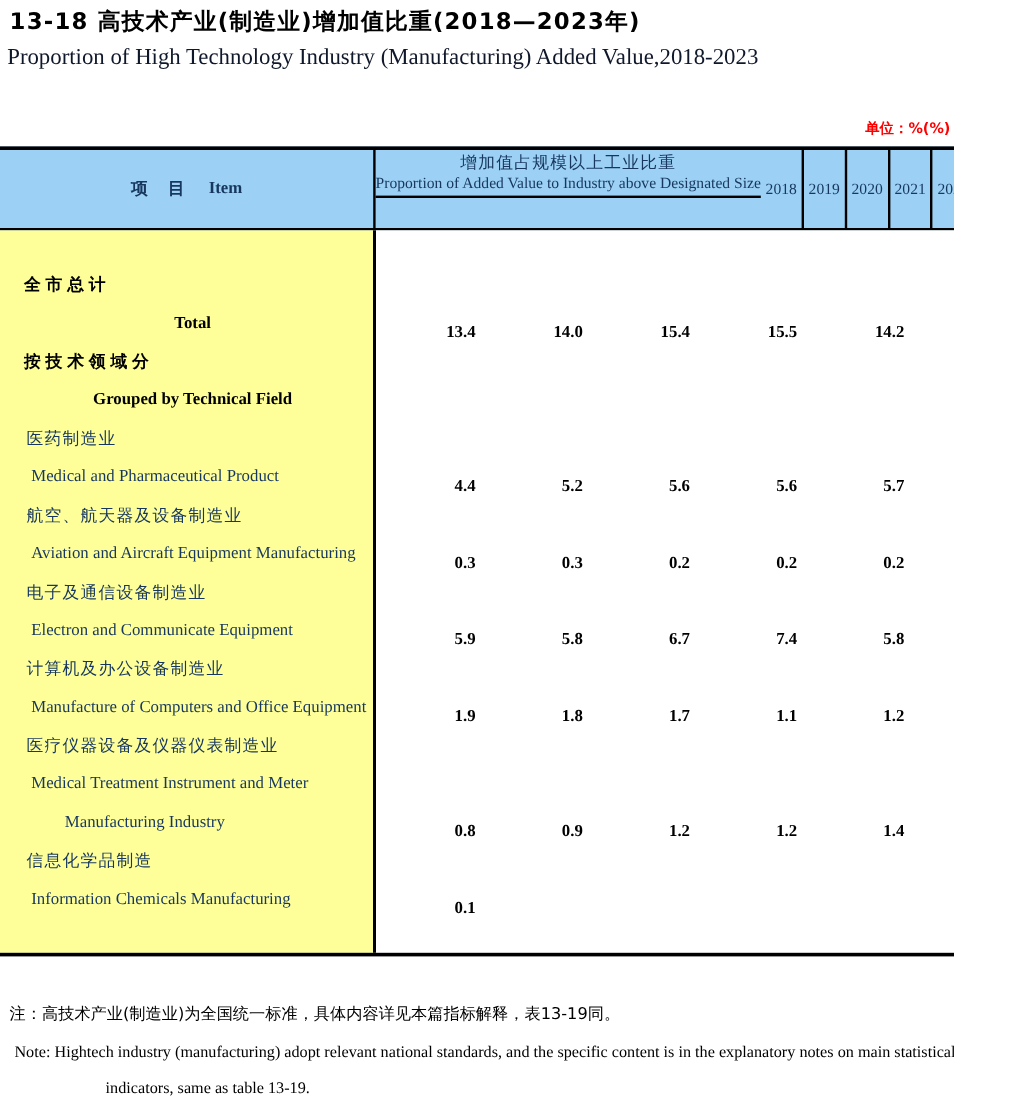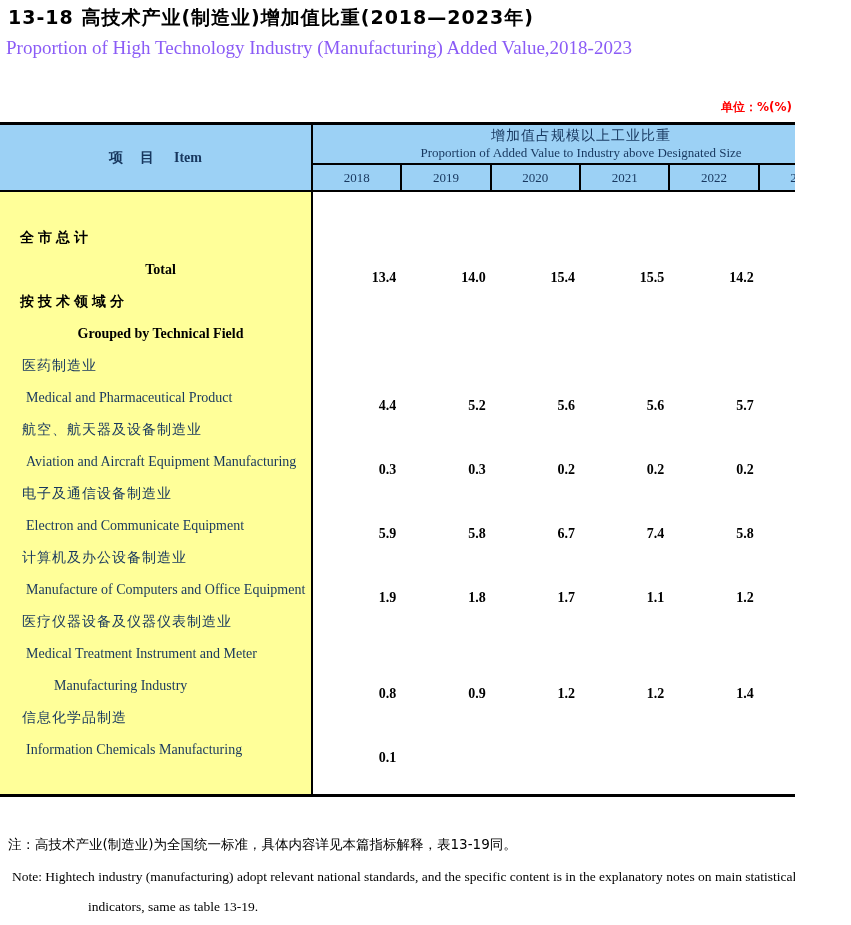--- a/index.html
+++ b/index.html
@@ -7,40 +7,40 @@
     position:relative;width:795px;height:925px;background:#ffffff;overflow:hidden;
     font-family:"Liberation Serif","DejaVu Serif",serif;color:#000;
   }
   .title-cn{
     position:absolute;top:5px;left:8px;
     font-family:"DejaVu Sans","Liberation Sans",sans-serif;
     font-weight:bold;font-size:19px;letter-spacing:1px;color:#000;white-space:nowrap;
   }
   .title-en{
     position:absolute;top:37px;left:6px;
-    font-size:19px;color:#8b5cf6;white-space:nowrap;
+    font-size:19px;color:#0f172a;white-space:nowrap;
   }
   .unit-label{
     position:absolute;top:99px;right:3px;
     font-family:"DejaVu Sans","Liberation Sans",sans-serif;
     font-size:12px;font-weight:bold;color:#ff0000;
   }
   .stat-table{position:absolute;top:122px;left:0;width:849px;}
   .thead{
     display:flex;height:65px;background:#9cd1f5;
     border-top:3px solid #000;border-bottom:2px solid #000;color:#17375e;
   }
   .item-head{
     width:313px;box-sizing:border-box;border-right:2px solid #000;
     display:flex;align-items:center;justify-content:center;gap:14px;
     font-size:14px;font-weight:bold;
   }
   .item-head .cn{letter-spacing:6px;font-family:"DejaVu Sans","Liberation Sans",sans-serif;font-size:14px;}
   .item-head .en{font-size:14px;}
-  .years-head{flex:1;display:flex;flex-direction:column;}
+  .years-head{flex:1;display:flex;}
   .span-head{
     height:40px;box-sizing:border-box;border-bottom:2px solid #000;
     display:flex;flex-direction:column;align-items:center;justify-content:center;
   }
   .span-head .cn{font-size:14px;letter-spacing:1px;font-family:"DejaVu Sans","Liberation Sans",sans-serif;}
   .span-head .en{font-size:13px;}
   .year-cells{flex:1;display:flex;}
   .ycell{
     flex:1;box-sizing:border-box;border-right:2px solid #000;
     display:flex;align-items:center;justify-content:center;font-size:13px;

